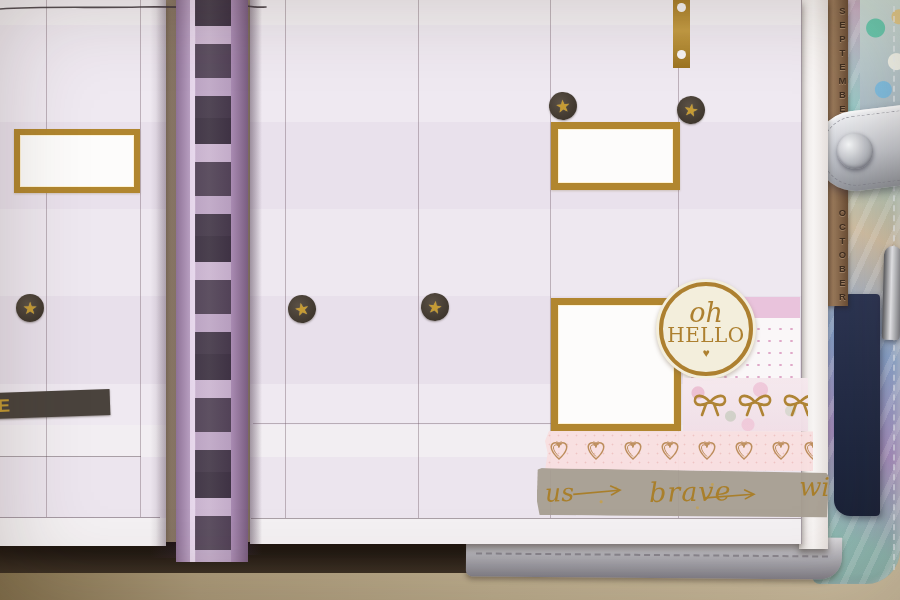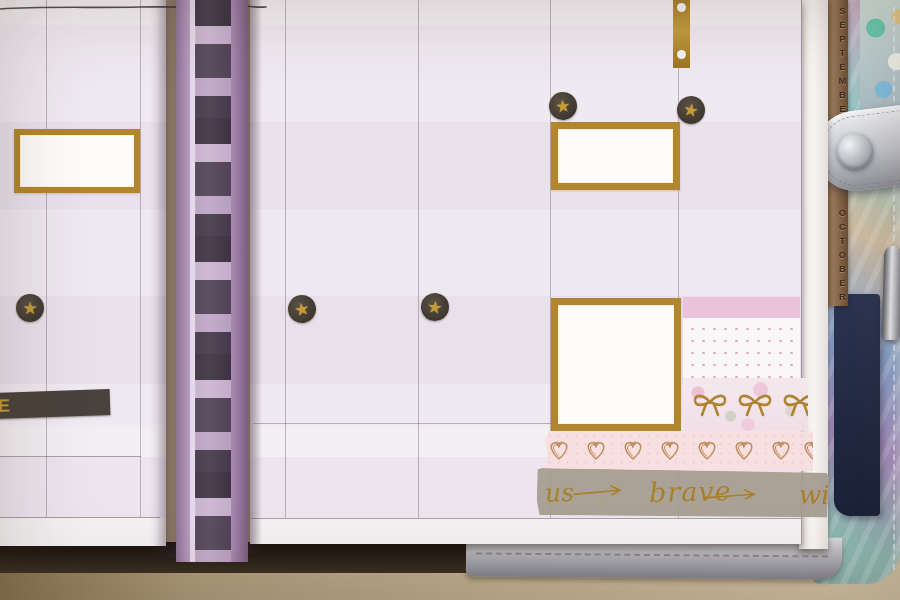--- a/index.html
+++ b/index.html
@@ -133,21 +133,21 @@
     background-image:
       radial-gradient(circle at 22% 70%,rgba(200,160,70,.8) 0 1px,rgba(0,0,0,0) 2px),
       radial-gradient(circle at 27% 40%,rgba(200,160,70,.7) 0 1px,rgba(0,0,0,0) 2px),
       radial-gradient(circle at 55% 80%,rgba(200,160,70,.6) 0 1px,rgba(0,0,0,0) 2px),
       radial-gradient(circle at 60% 30%,rgba(200,160,70,.7) 0 1px,rgba(0,0,0,0) 2px);
     clip-path:polygon(0 4%,1.5% 0,99% 2%,100% 10%,99.4% 96%,1% 100%,0 70%);
     box-shadow:0 1px 2px rgba(60,50,40,.25);}
   .script-word{position:absolute;font-family:"DejaVu Serif",serif;font-style:italic;color:#a97f2b;}
   .w-us{left:8px;top:10px;font-size:25px;transform:rotate(-3deg);}
   .w-brave{left:112px;top:6px;font-size:27px;transform:rotate(-2deg);letter-spacing:1px;}
-  .w-wi{left:262px;top:8px;font-size:26px;}
+  .w-wi{left:262px;top:0;font-size:26px;}
   .arrow-svg{position:absolute;}
 
   
   .spine-shadow-left{left:150px;top:0;width:28px;height:558px;
     background:linear-gradient(90deg,rgba(0,0,0,0),rgba(60,40,60,.35));}
   .spine-shadow-right{left:246px;top:0;width:16px;height:555px;
     background:linear-gradient(90deg,rgba(60,40,60,.35),rgba(0,0,0,0));}
   .spine{left:176px;top:0;width:72px;height:562px;
     background:linear-gradient(90deg,#8e7296,#c9b1d2 28%,#e5d3e9 46%,#b294bc 72%,#7a5d80);}
   .spine-core{left:19px;top:0;width:36px;height:100%;
@@ -236,20 +236,25 @@
       <span class="star-glyph">★</span>
     </div>
 
   <div class="abs label-strip">
     <span class="label-letter">E</span>
   </div>
 
   <div class="abs pink-stripe"></div>
   <div class="abs dot-grid"></div>
 
+  <div class="abs hello-circle">
+    <span class="hello-oh">oh</span>
+    <span class="hello-word">HELLO</span>
+    <span class="hello-heart">♥</span>
+  </div>
 
   <div class="abs bow-tape">
     <svg width="125" height="53">
       <defs>
         <symbol id="bw" viewBox="0 0 40 28">
           <path d="M19 11 C12 3,3 3,4 10 C5 16,13 14,19 11 C25 14,33 16,34 10 C35 3,26 3,19 11 Z M15 13 L11 24 M23 13 L27 24" fill="none" stroke="#ad812f" stroke-width="2.6" stroke-linecap="round"></path>
         </symbol>
       </defs>
       <use href="#bw" x="8" y="13" width="40" height="28"></use>
       <use href="#bw" x="53" y="13" width="40" height="28"></use>

